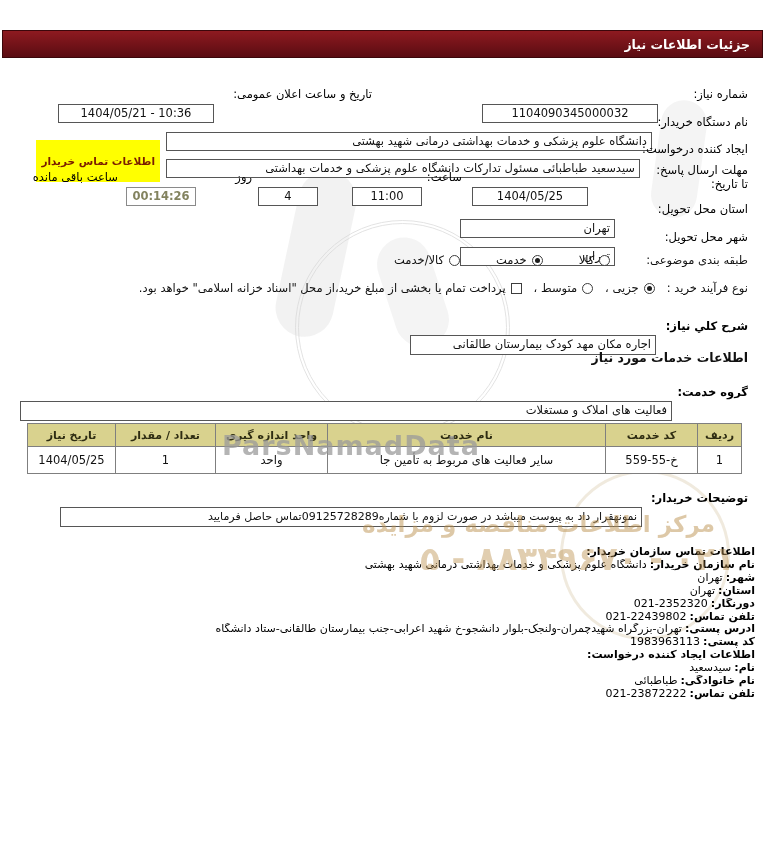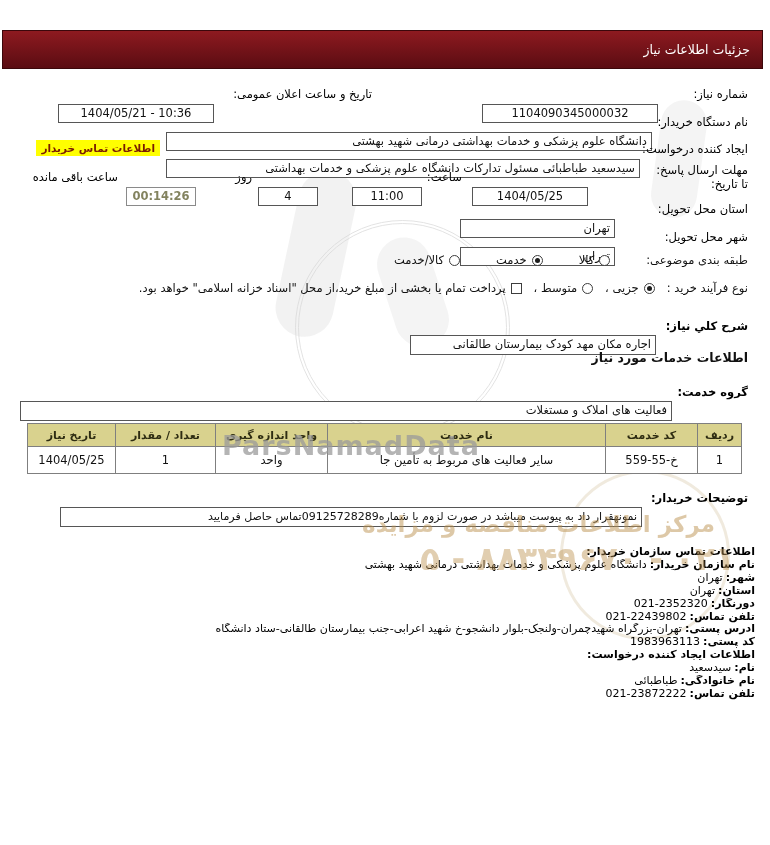--- a/index.html
+++ b/index.html
@@ -4,40 +4,40 @@
 <style>
   * { margin:0; padding:0; box-sizing:border-box; }
   html,body { background:#ffffff; }
   .page {
     position:relative; width:770px; height:845px; margin:0 auto;
     background:#ffffff; direction:rtl; overflow:hidden;
     font-family:"DejaVu Sans","Liberation Sans",sans-serif;
     font-size:12px; color:#111;
   }
   .titlebar {
-    position:absolute; top:30px; right:7px; left:2px; height:39px;
+    position:absolute; top:30px; right:7px; left:2px; height:28px;
     background:linear-gradient(#8e1a20,#5a0c12);
     border:1px solid #3c070b;
-    color:#ffffff; font-weight:normal; font-size:12.5px;
+    color:#ffffff; font-weight:bold; font-size:12.5px;
     display:flex; align-items:center; padding:0 12px;
   }
   .lbl { position:absolute; white-space:nowrap; font-size:11.5px; color:#000; }
   .lbl.b { font-weight:bold; }
   .lbl.wrap { white-space:normal; text-align:right; line-height:14px; }
   .inp {
     position:absolute; height:19px; border:1px solid #565656; background:#fff;
     font-size:11.5px; line-height:17px; padding:0 4px;
     overflow:hidden; white-space:nowrap;margin-top:20px;
   }
   .inp.center { text-align:center; direction:ltr; }
   .inp.rtl { text-align:right; }
   .inp.count { color:#83835f; font-weight:bold; text-align:center; direction:ltr; border-color:#8a8a8a; }
   .link {
     position:absolute; background:#ffff00; color:#7a1c00; font-size:10.5px;
-    font-weight:bold; padding:2px 5px; white-space:nowrap; cursor:pointer;
+    font-weight:bold; padding:15px 5px; white-space:nowrap; cursor:pointer;
   }
   .flexrow { position:absolute; display:flex; align-items:center; direction:rtl; white-space:nowrap; font-size:11.5px; }
   .group { display:flex; align-items:center; column-gap:5px; }
   .radio {
     width:11px; height:11px; border:1px solid #3d3d3d; border-radius:50%;
     background:#fff; position:relative; display:inline-block; flex:0 0 auto;
   }
   .radio.checked::after { content:""; position:absolute; inset:2px; background:#1c1c1c; border-radius:50%; }
   .checkbox { width:11px; height:11px; border:1px solid #3d3d3d; background:#fff; display:inline-block; flex:0 0 auto; }
   .sectitle { position:absolute; font-weight:bold; font-size:12.5px; white-space:nowrap; }

